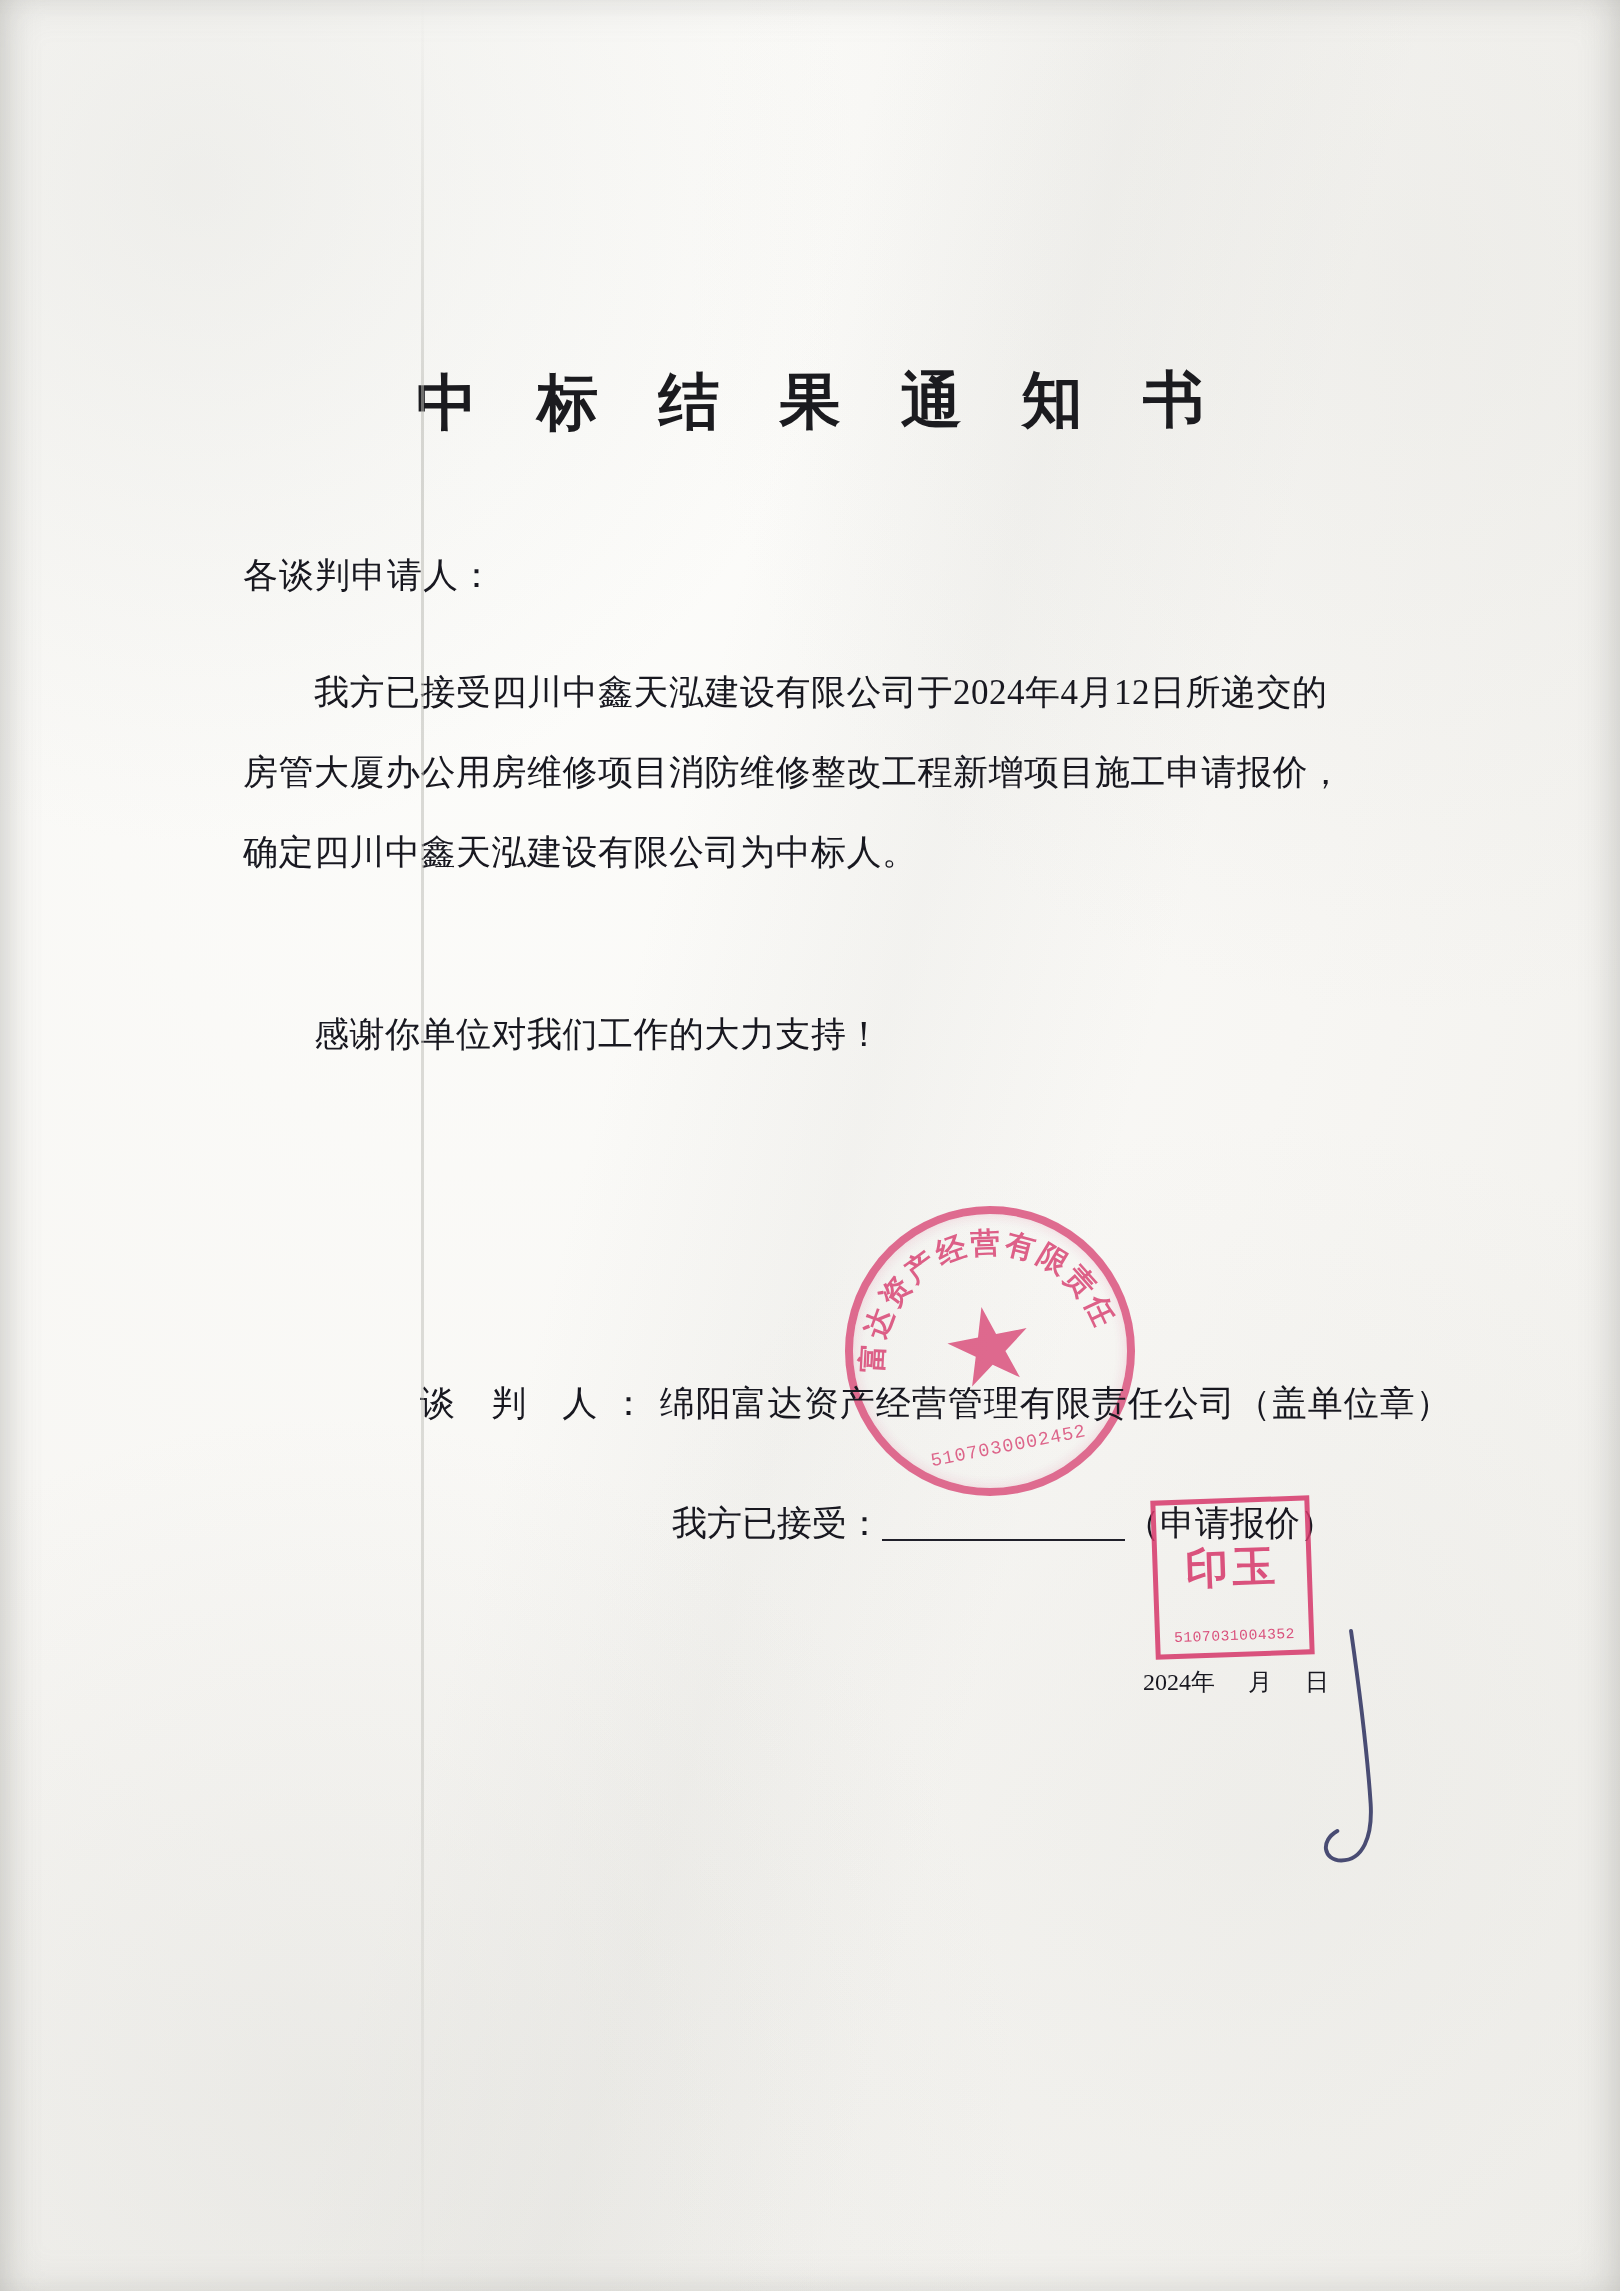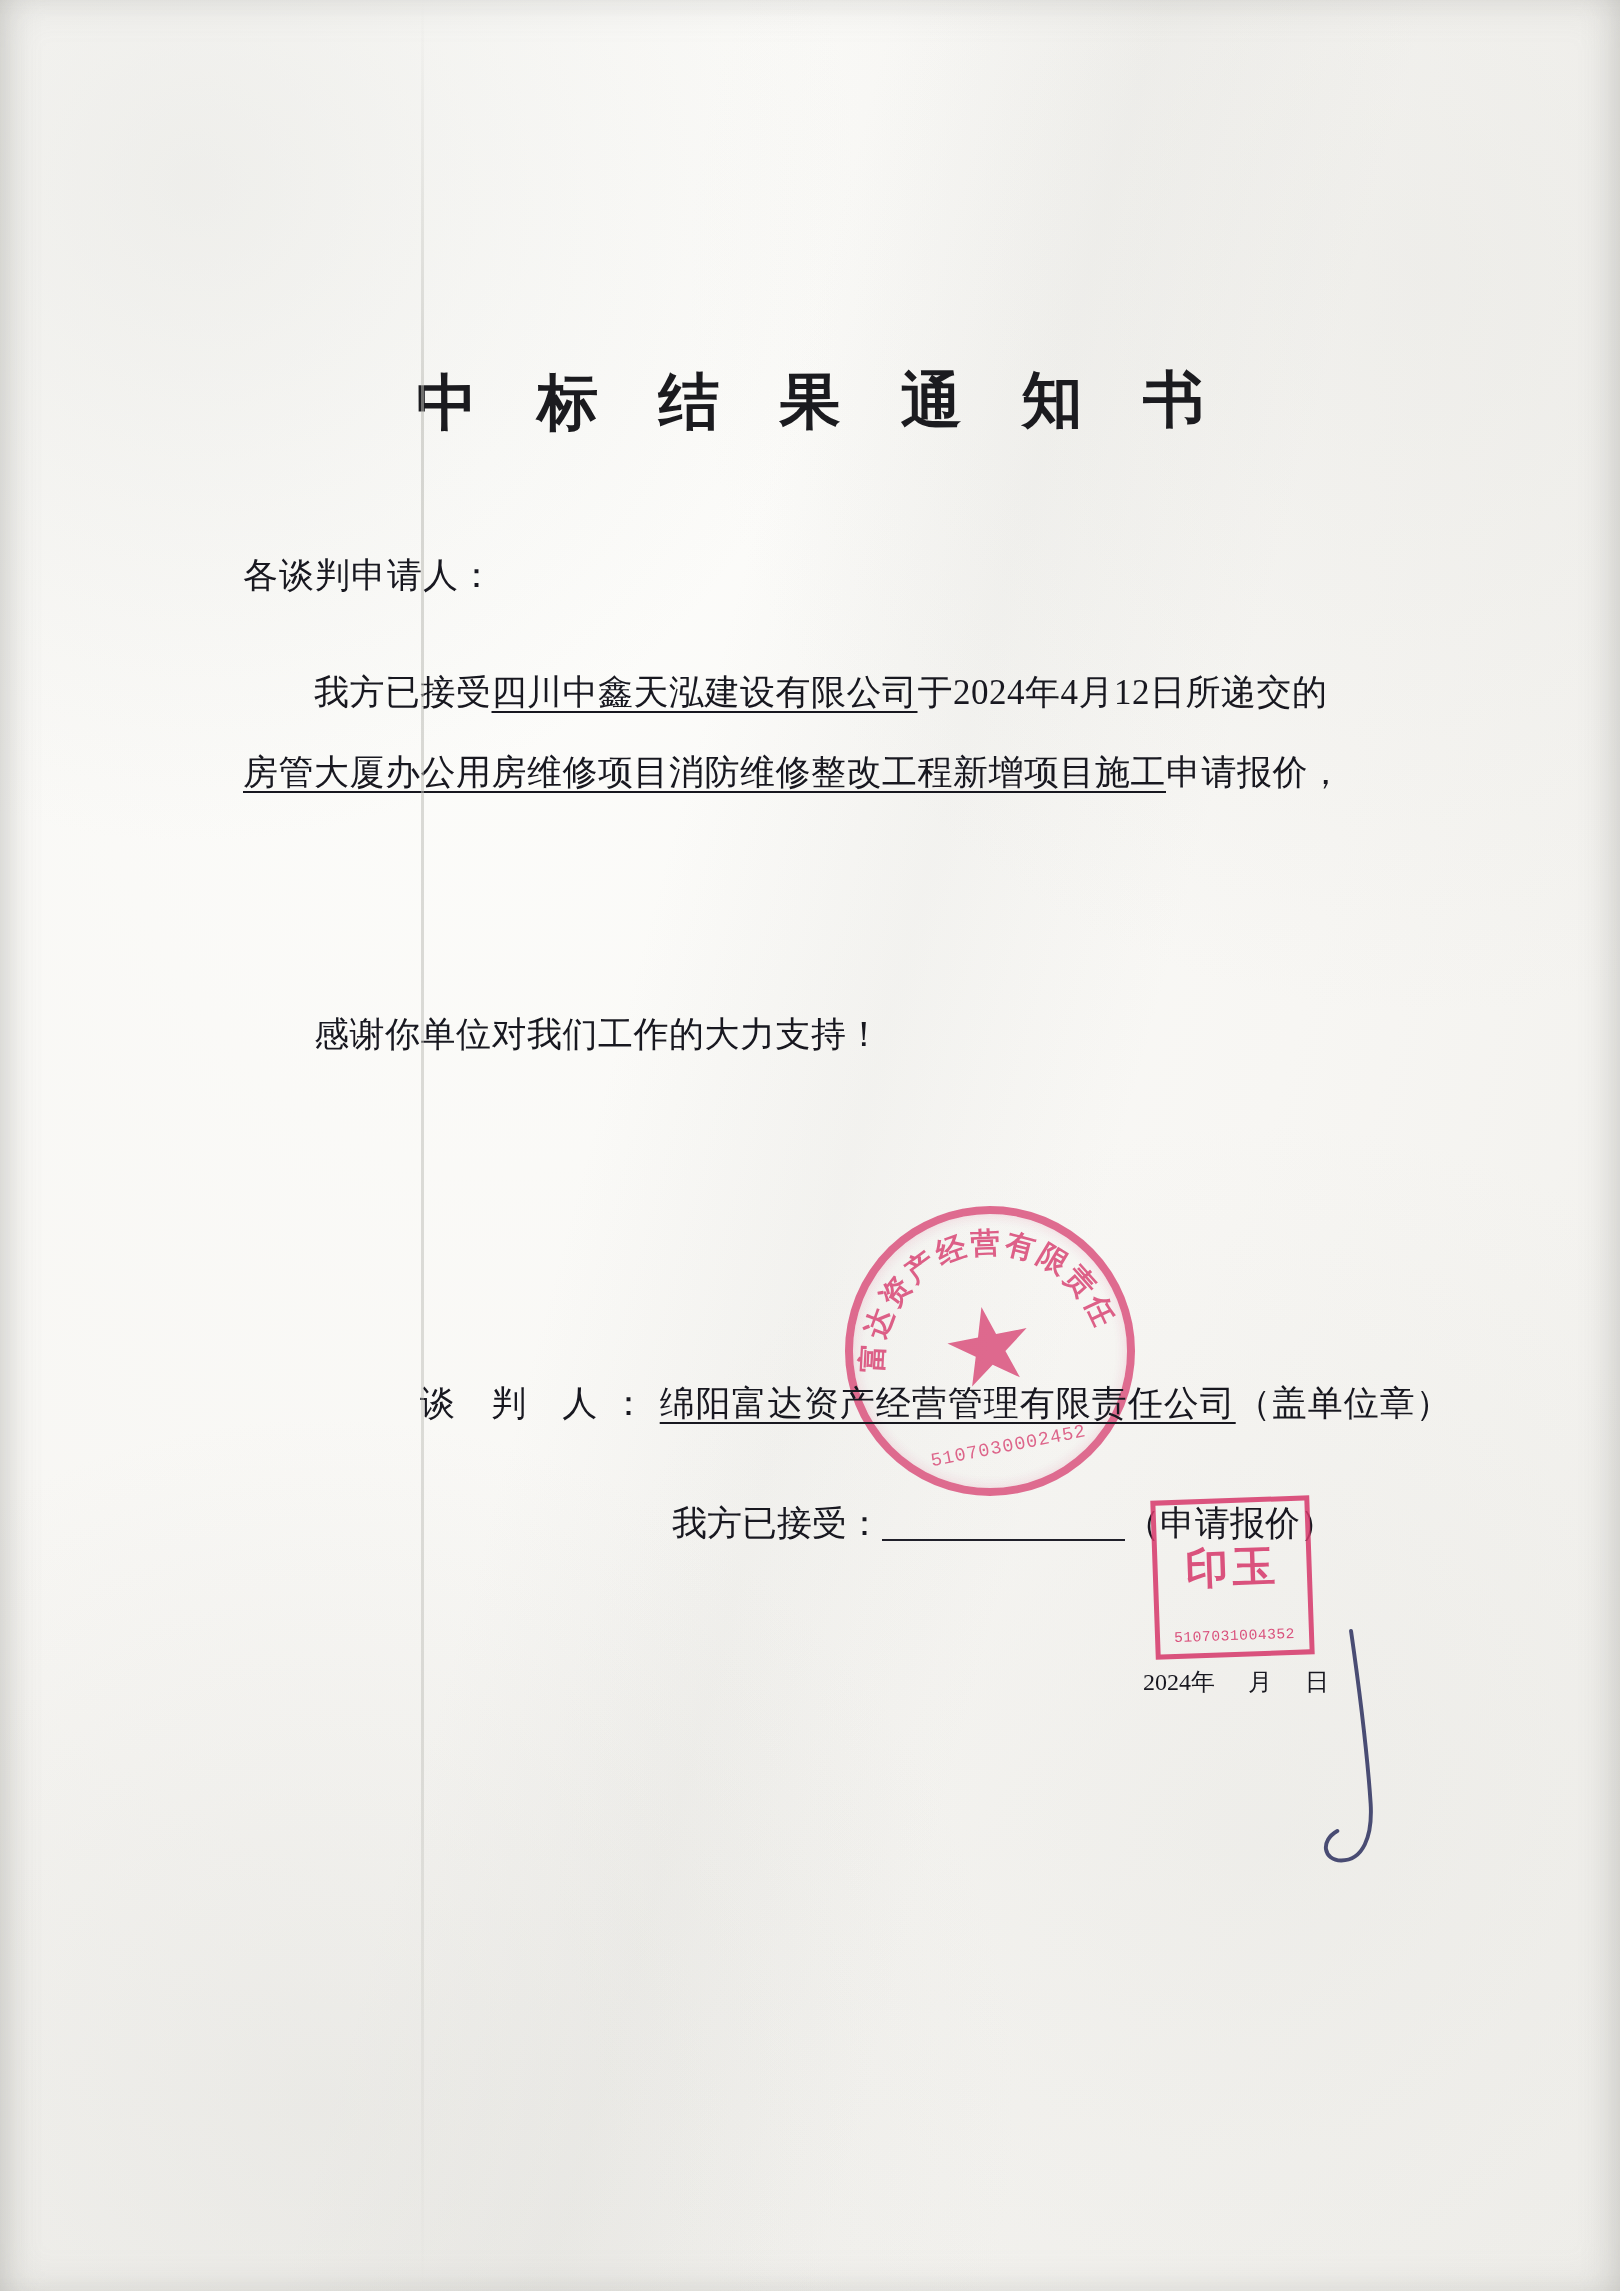--- a/index.html
+++ b/index.html
@@ -99,21 +99,20 @@
     line-height: 80px;
     letter-spacing: 0.5px;
   }
   .para-1 { top: 653px; }
   .para-2 { top: 995px; }
 
   .line { white-space: nowrap; display: block; }
   .line.indent { text-indent: 71px; }
 
   .u {
-    text-decoration: underline;
     text-underline-offset: 6.9px;
     text-decoration-thickness: 2px;
   }
 
   
   .sig-row {
     position: absolute;
     font-size: 35px;
     color: #181820;
     white-space: nowrap;
@@ -257,20 +256,23 @@
     <div class="doc-title">中 标 结 果 通 知 书</div>
 
     <div class="salutation">各谈判申请人：</div>
 
     <div class="para para-1">
       <span class="line indent">
         <span>我方已接受</span><span class="u">四川中鑫天泓建设有限公司</span><span>于2024年4月12日所递交的</span>
       </span>
       <span class="line">
         <span class="u">房管大厦办公用房维修项目消防维修整改工程新增项目施工</span><span>申请报价，</span>
+      </span>
+      <span class="line">
+        <span>确定</span><span class="u">四川中鑫天泓建设有限公司</span><span>为中标人。</span>
       </span>
     </div>
 
     <div class="para para-2">
       <span class="line indent">感谢你单位对我们工作的大力支持！</span>
     </div>
 
     <div class="seal">
       <div class="seal-ring"></div>
       <div class="seal-arc-text">

